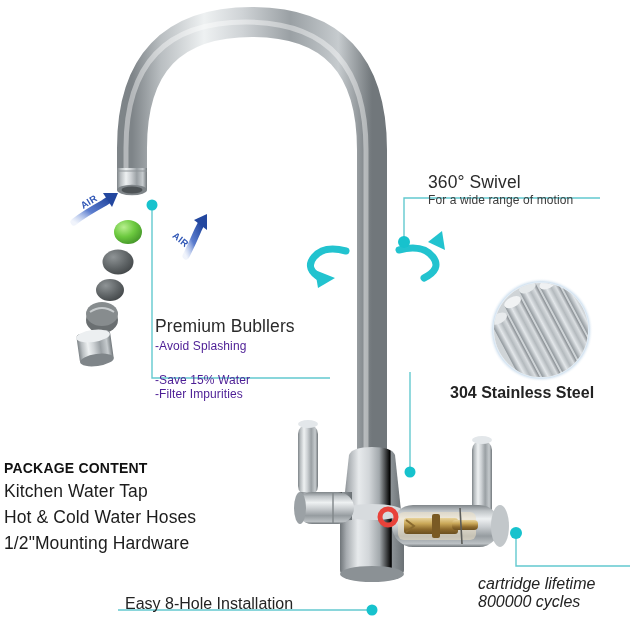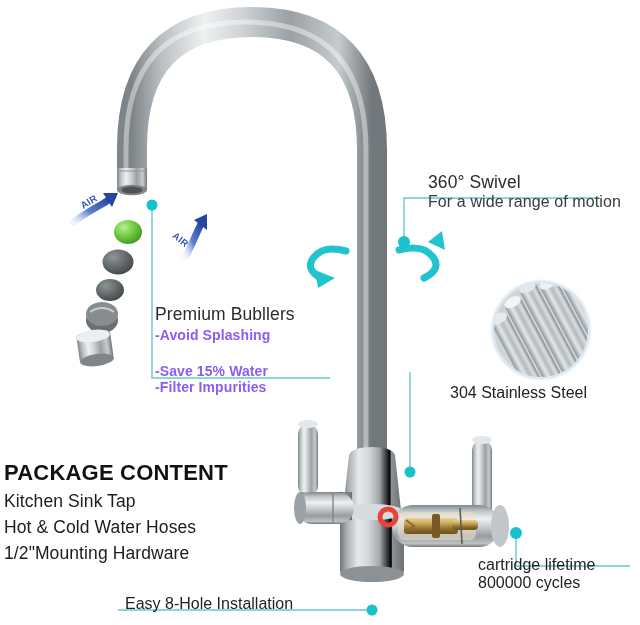--- a/index.html
+++ b/index.html
@@ -5,27 +5,27 @@
   html,body{margin:0;padding:0;background:#fff;}
   body{width:640px;height:625px;position:relative;overflow:hidden;
        font-family:"Liberation Sans","DejaVu Sans",sans-serif;color:#231f20;}
   #stage{position:absolute;inset:0;width:640px;height:459px;}
   .abs{position:absolute;}
   svg.layer{position:absolute;left:0;top:0;width:640px;height:625px;overflow:visible;}
 
   
   .callout{position:absolute;}
   .c-title{font-size:17.5px;color:#2b2b2b;white-space:nowrap;letter-spacing:.1px;}
-  .c-sub{font-size:16px;color:#3b3b3b;white-space:nowrap;letter-spacing:.1px;}
-  .c-li{font-size:14px;color:#8b5cf6;white-space:nowrap;letter-spacing:.1px;font-weight:bold;}
+  .c-sub{font-size:12px;color:#3b3b3b;white-space:nowrap;letter-spacing:.1px;}
+  .c-li{font-size:12px;color:#4c1d95;white-space:nowrap;letter-spacing:.1px;}
   .c-big{font-size:16px;color:#232323;white-space:nowrap;line-height:1.12;}
 
   
   #pkg{position:absolute;left:4px;top:460px;}
-  #pkg .hd{font-size:22px;font-weight:700;letter-spacing:.2px;color:#111;}
+  #pkg .hd{font-size:14px;font-weight:700;letter-spacing:.2px;color:#111;}
   #pkg .ln{font-size:17.5px;color:#1c1c1c;margin-top:5px;letter-spacing:.1px;}
 
   .air{font-size:9.5px;font-weight:700;color:#2f56b5;letter-spacing:.4px;}
 </style>
 </head>
 <body>
 
 <div id="stage">
 
   <svg class="layer" viewBox="0 0 640 625">
@@ -202,39 +202,39 @@
       <circle cx="372" cy="610" r="5.5" fill="#17c2cd"></circle>
       <circle cx="388" cy="517" r="8" fill="none" stroke="#e8423a" stroke-width="5"></circle>
     </g>
   </svg>
 
   <div class="callout" style="left:428px;top:172px;">
     <div class="c-title">360° Swivel</div>
     <div class="c-sub">For a wide range of motion</div>
   </div>
 
-  <div class="callout" style="left:155px;top:304px;">
+  <div class="callout" style="left:155px;top:316px;">
     <div class="c-title" style="margin-bottom:2px;">Premium Bubllers</div>
     <div class="c-li">-Avoid Splashing</div>
     <div class="c-li" style="margin-top:20px;">-Save 15% Water</div>
     <div class="c-li" style="">-Filter Impurities</div>
   </div>
 
-  <div class="callout c-big" style="left:450px;top:384px;">304 Stainless Steel</div>
-
-  <div class="callout c-big" style="left:478px;top:556px;">
+  <div class="callout c-big" style="left:450px;top:384px;font-weight:bold;">304 Stainless Steel</div>
+
+  <div class="callout c-big" style="left:478px;top:575px;font-style:italic;">
     <div>cartridge lifetime</div>
     <div>800000 cycles</div>
   </div>
 
   <div class="callout c-big" style="left:125px;top:595px;">Easy 8-Hole Installation</div>
 
   <div class="abs air" style="left:80px;top:196px;transform:rotate(-32deg);">AIR</div>
   <div class="abs air" style="left:172px;top:234px;transform:rotate(38deg);">AIR</div>
 
   <div id="pkg">
     <div class="hd">PACKAGE CONTENT</div>
-    <div class="ln">Kitchen Sink Tap</div>
+    <div class="ln">Kitchen Water Tap</div>
     <div class="ln">Hot &amp; Cold Water Hoses</div>
     <div class="ln">1/2"Mounting Hardware</div>
   </div>
 
 </div>
 
 </body></html>

